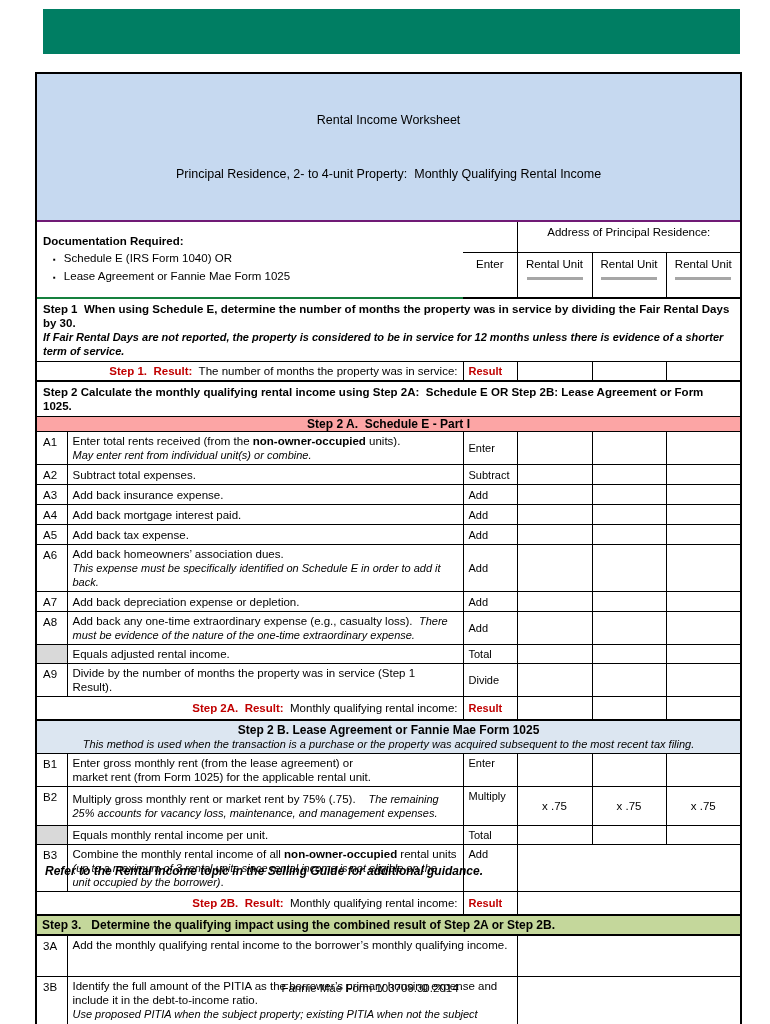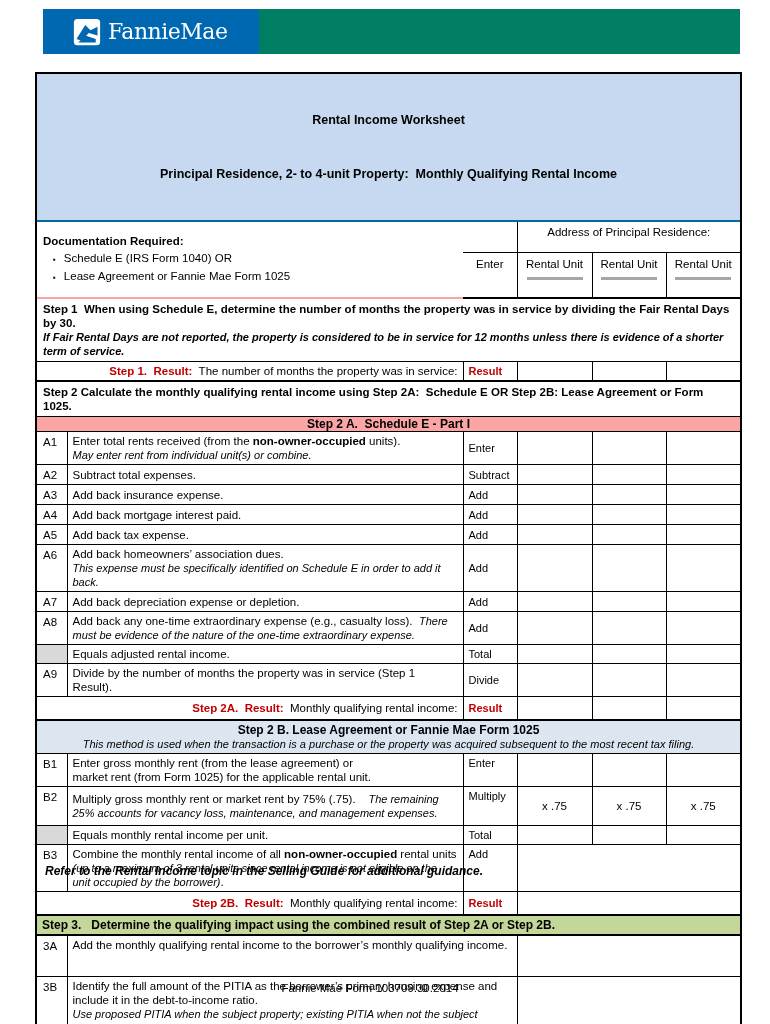--- a/index.html
+++ b/index.html
@@ -14,23 +14,23 @@
   .green-bar{flex:1;background:#007e63;}
   .wordmark{color:#fff;font-family:"DejaVu Serif",serif;font-size:22px;letter-spacing:-0.5px;margin-left:7px;}
   
   .sheet{position:absolute;left:35px;top:72px;width:707px;border:2px solid #000;box-sizing:border-box;background:#fff;}
   table{border-collapse:collapse;width:100%;table-layout:fixed;}
   td{border:1px solid #000;padding:2px 5px;font-size:11.5px;line-height:14px;vertical-align:middle;word-wrap:break-word;}
   tr>td:first-child{border-left:none;}
   tr>td:last-child{border-right:none;}
   table tr:first-child>td{border-top:none;}
   .ws{white-space:pre-wrap;}
-  .title-band{background:#c6d9f0;text-align:center;font-weight:bold;font-size:12.5px;line-height:18px;padding:1px 4px;border-bottom:2px solid #0369a1;}
-  
-  td.doc-main{border-right:none;border-bottom:2px solid #fca5a5;vertical-align:middle;padding:3px 6px;}
+  .title-band{background:#c6d9f0;text-align:center;font-weight:normal;font-size:12.5px;line-height:18px;padding:1px 4px;border-bottom:2px solid #701a75;}
+  
+  td.doc-main{border-right:none;border-bottom:2px solid #15803d;vertical-align:middle;padding:3px 6px;}
   td.gap{border-left:none;}
   td.addr{border-left:1px solid #000;text-align:center;vertical-align:top;padding-top:3px;}
   tr.doc-r2 td{border-bottom:2px solid #000;}
   td.enter-h{text-align:center;vertical-align:top;padding-top:4px;}
   td.unit-h{text-align:center;vertical-align:top;padding-top:4px;}
   .doc-head{font-weight:bold;margin-bottom:3px;}
   .bullet-row{display:flex;margin-top:2px;}
   .bullet{font-size:8px;margin:2px 8px 0 10px;}
   .blankline{width:56px;height:3px;background:#a6a6a6;margin:6px auto 0;}
   
@@ -55,28 +55,20 @@
   table.du tr:first-child td{border-top:none;}
   .du-h{background:#fde9d9;text-align:center;font-weight:bold;font-size:11.5px;vertical-align:middle;}
   
   .guide{position:absolute;left:45px;top:864px;font-weight:bold;font-style:italic;font-size:12px;}
   .formline{position:absolute;left:45px;top:982px;width:650px;display:flex;justify-content:center;font-size:11.5px;}
 </style>
 </head>
 <body>
 
 <div class="brandbar">
-  <div class="logo-box">
-    <svg width="28" height="28" viewBox="0 0 32 32">
-      <rect x="1" y="1" width="30" height="30" rx="4" fill="#ffffff"></rect>
-      <path d="M4 24 L14 8 L20 14 L28 10 L28 20 L18 17 L10 26 Z" fill="#0067b1"></path>
-      <path d="M6 28 L26 28 L26 24 L14 20 Z" fill="#0067b1"></path>
-    </svg>
-    <span class="wordmark">FannieMae</span>
-  </div>
   <div class="green-bar"></div>
 </div>
 
 <div class="sheet">
 <table>
   <colgroup>
         <col style="width:30px">
         <col style="width:396px">
         <col style="width:54px">
         <col style="width:75px">

